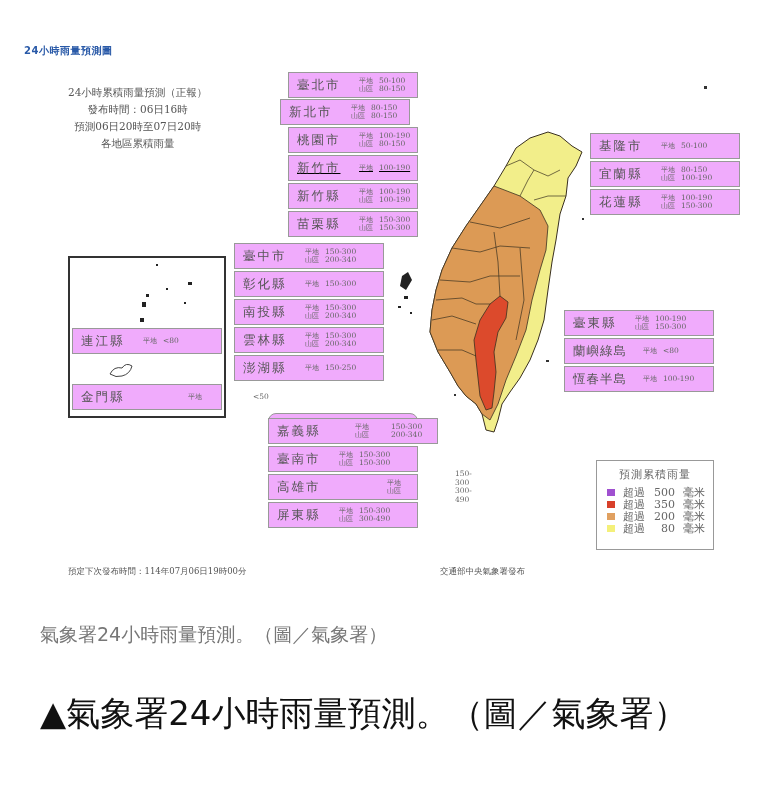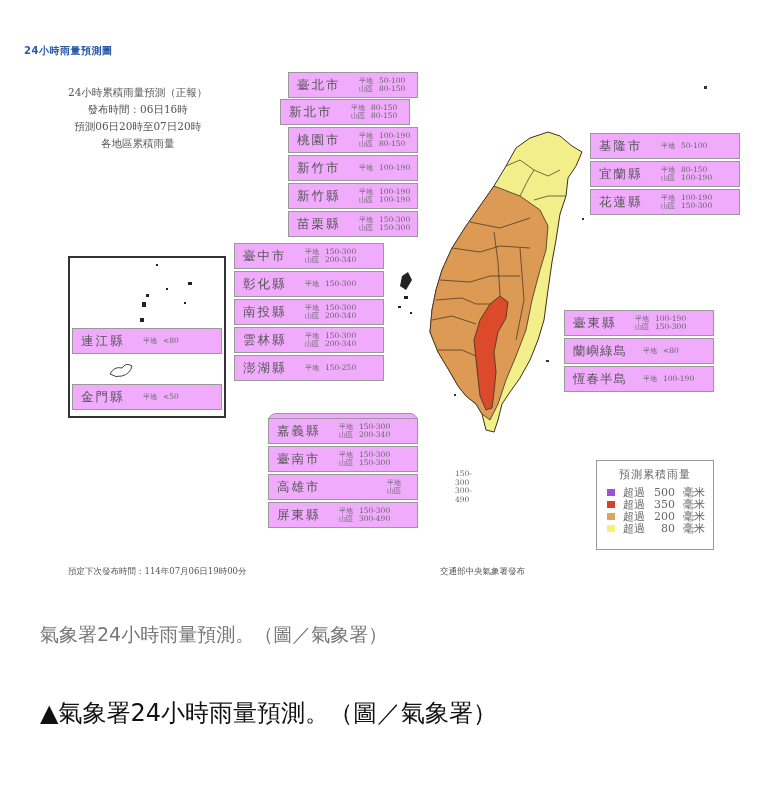--- a/index.html
+++ b/index.html
@@ -16,21 +16,21 @@
   .inset { position:absolute; left:68px; top:256px; width:158px; height:162px; border:2px solid #333; box-sizing:border-box; background:#fff; }
   .legend { position:absolute; left:596px; top:460px; width:118px; height:90px; border:1.5px solid #999; box-sizing:border-box; background:#fff; font-family:"DejaVu Serif", serif; font-size:11px; color:#666; }
   .legend .lt { text-align:center; margin-top:6px; margin-bottom:4px; letter-spacing:1px; }
   .legend .row { display:flex; align-items:center; padding-left:10px; height:12px; }
   .legend .sw { width:8px; height:7px; margin-right:8px; }
   .legend .w1 { width:26px; }
   .legend .w2 { width:26px; text-align:right; margin-right:8px; }
   .footer-left { position:absolute; left:68px; top:566px; font-family:"DejaVu Serif", serif; font-size:8.5px; color:#555; }
   .footer-right { position:absolute; left:440px; top:566px; font-family:"DejaVu Serif", serif; font-size:8.5px; color:#555; }
   .caption { position:absolute; left:40px; top:622px; font-size:19px; color:#777; font-family:"DejaVu Sans", sans-serif; }
-  .headline { position:absolute; left:40px; top:690px; width:700px; font-size:24px; line-height:46px; color:#111; font-family:"DejaVu Sans", sans-serif; }
+  .headline { position:absolute; left:40px; top:690px; width:700px; font-size:34px; line-height:46px; color:#111; font-family:"DejaVu Sans", sans-serif; }
   svg.map { position:absolute; left:0; top:0; }
 </style>
 </head>
 <body>
 
 <div class="figure">
   <div class="fig-title">24小時雨量預測圖</div>
   <div class="header-block">
     <div>24小時累積雨量預測（正報）</div>
     <div>發布時間：06日16時</div>
@@ -116,21 +116,21 @@
     <span class="name">桃園市</span>
     <span class="lbl">
         <span>平地</span>
         <span>山區</span>
       </span>
     <span class="vals">
         <span>100-190</span>
         <span>80-150</span>
       </span>
   </div>
-  <div class="box single" style="left:288px;top:155px;width:130px;">
+  <div class="box single" style="left:288px;top:155px;width:130px;text-decoration:underline;">
     <span class="name">新竹市</span>
     <span class="lbl">
         <span>平地</span>
       </span>
     <span class="vals">
         <span>100-190</span>
       </span>
   </div>
   <div class="box" style="left:288px;top:183px;width:130px;">
     <span class="name">新竹縣</span>
@@ -209,21 +209,21 @@
 
   <div class="box single" style="left:268px;top:413px;width:150px;border-radius:8px;">
     <span class="name">嘉義市</span>
     <span class="lbl">
         <span>平地</span>
       </span>
     <span class="vals">
         <span>150-300</span>
       </span>
   </div>
-  <div class="box" style="left:268px;top:418px;width:150px;">
+  <div class="box" style="left:268px;top:418px;width:170px;gap:16px;">
     <span class="name">嘉義縣</span>
     <span class="lbl">
         <span>平地</span>
         <span>山區</span>
       </span>
     <span class="vals">
         <span>150-300</span>
         <span>200-340</span>
       </span>
   </div>
@@ -325,21 +325,21 @@
 
   <div class="box single" style="left:72px;top:328px;width:150px;">
     <span class="name">連江縣</span>
     <span class="lbl">
         <span>平地</span>
       </span>
     <span class="vals">
         <span>&lt;80</span>
       </span>
   </div>
-  <div class="box single" style="left:72px;top:384px;width:150px;">
+  <div class="box single" style="left:72px;top:384px;width:150px;gap:45px;">
     <span class="name">金門縣</span>
     <span class="lbl">
         <span>平地</span>
       </span>
     <span class="vals">
         <span>&lt;50</span>
       </span>
   </div>
 
   <div class="legend">

